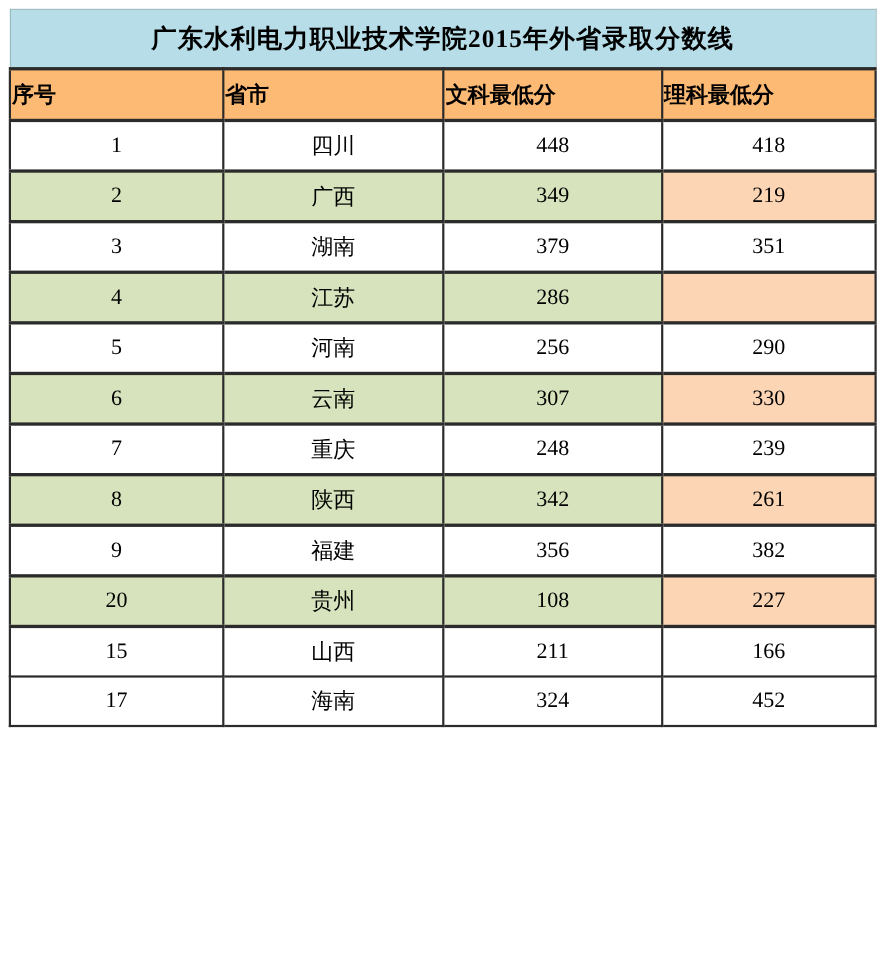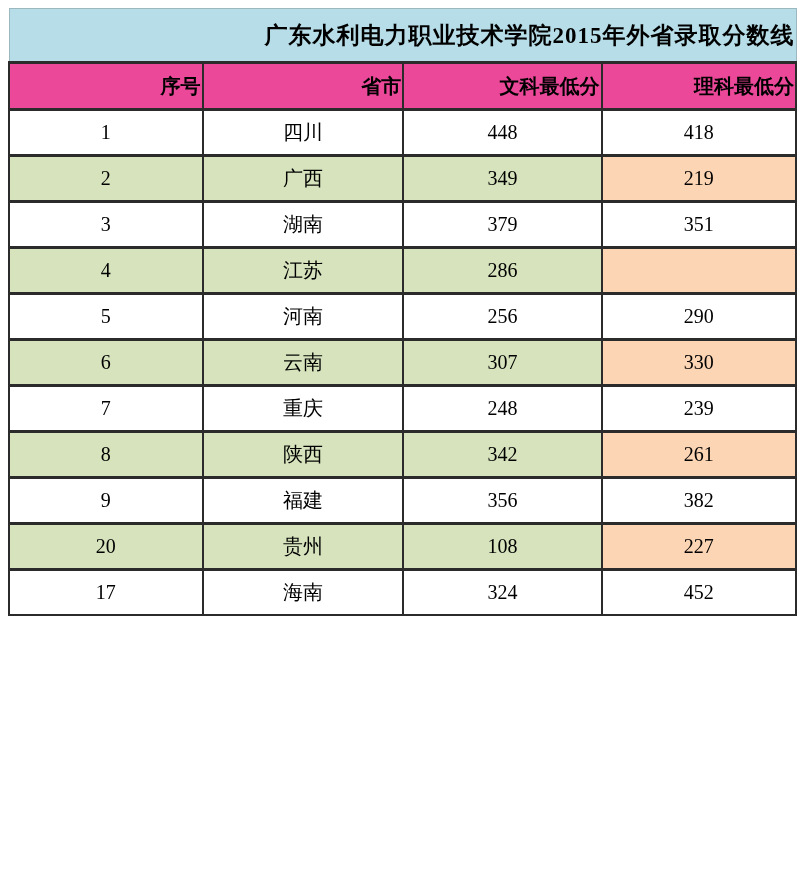--- a/index.html
+++ b/index.html
@@ -21,33 +21,33 @@
     width: 100%;
     border-collapse: collapse;
     table-layout: fixed;
   }
   
   th.table-title {
     background: #b7dee8;
     height: 50px;
     font-size: 23px;
     font-weight: bold;
-    text-align: right;
+    text-align: center;
     vertical-align: middle;
     border: 1px solid #9ab8bd;
     border-bottom: 3px solid #2b2b2b;
     letter-spacing: 1px;
   }
   
   th.col-header {
-    background: #ec4899;
+    background: #fdba74;
     height: 42px;
     font-size: 20px;
     font-weight: bold;
-    text-align: right;
+    text-align: left;
     vertical-align: middle;
     border: 2px solid #2b2b2b;
     border-top: 3px solid #2b2b2b;
     border-bottom: 3px solid #2b2b2b;
   }
   td {
     height: 41px;
     font-size: 20px;
     text-align: center;
     vertical-align: middle;
@@ -141,20 +141,26 @@
           <td>356</td>
           <td>382</td>
         </tr>
         <tr class="even">
           <td>20</td>
           <td>贵州</td>
           <td>108</td>
           <td>227</td>
         </tr>
         <tr class="odd">
+          <td>15</td>
+          <td>山西</td>
+          <td>211</td>
+          <td>166</td>
+        </tr>
+        <tr class="odd">
           <td>17</td>
           <td>海南</td>
           <td>324</td>
           <td>452</td>
         </tr>
       </tbody>
   </table>
 </div>
 
 </body></html>

